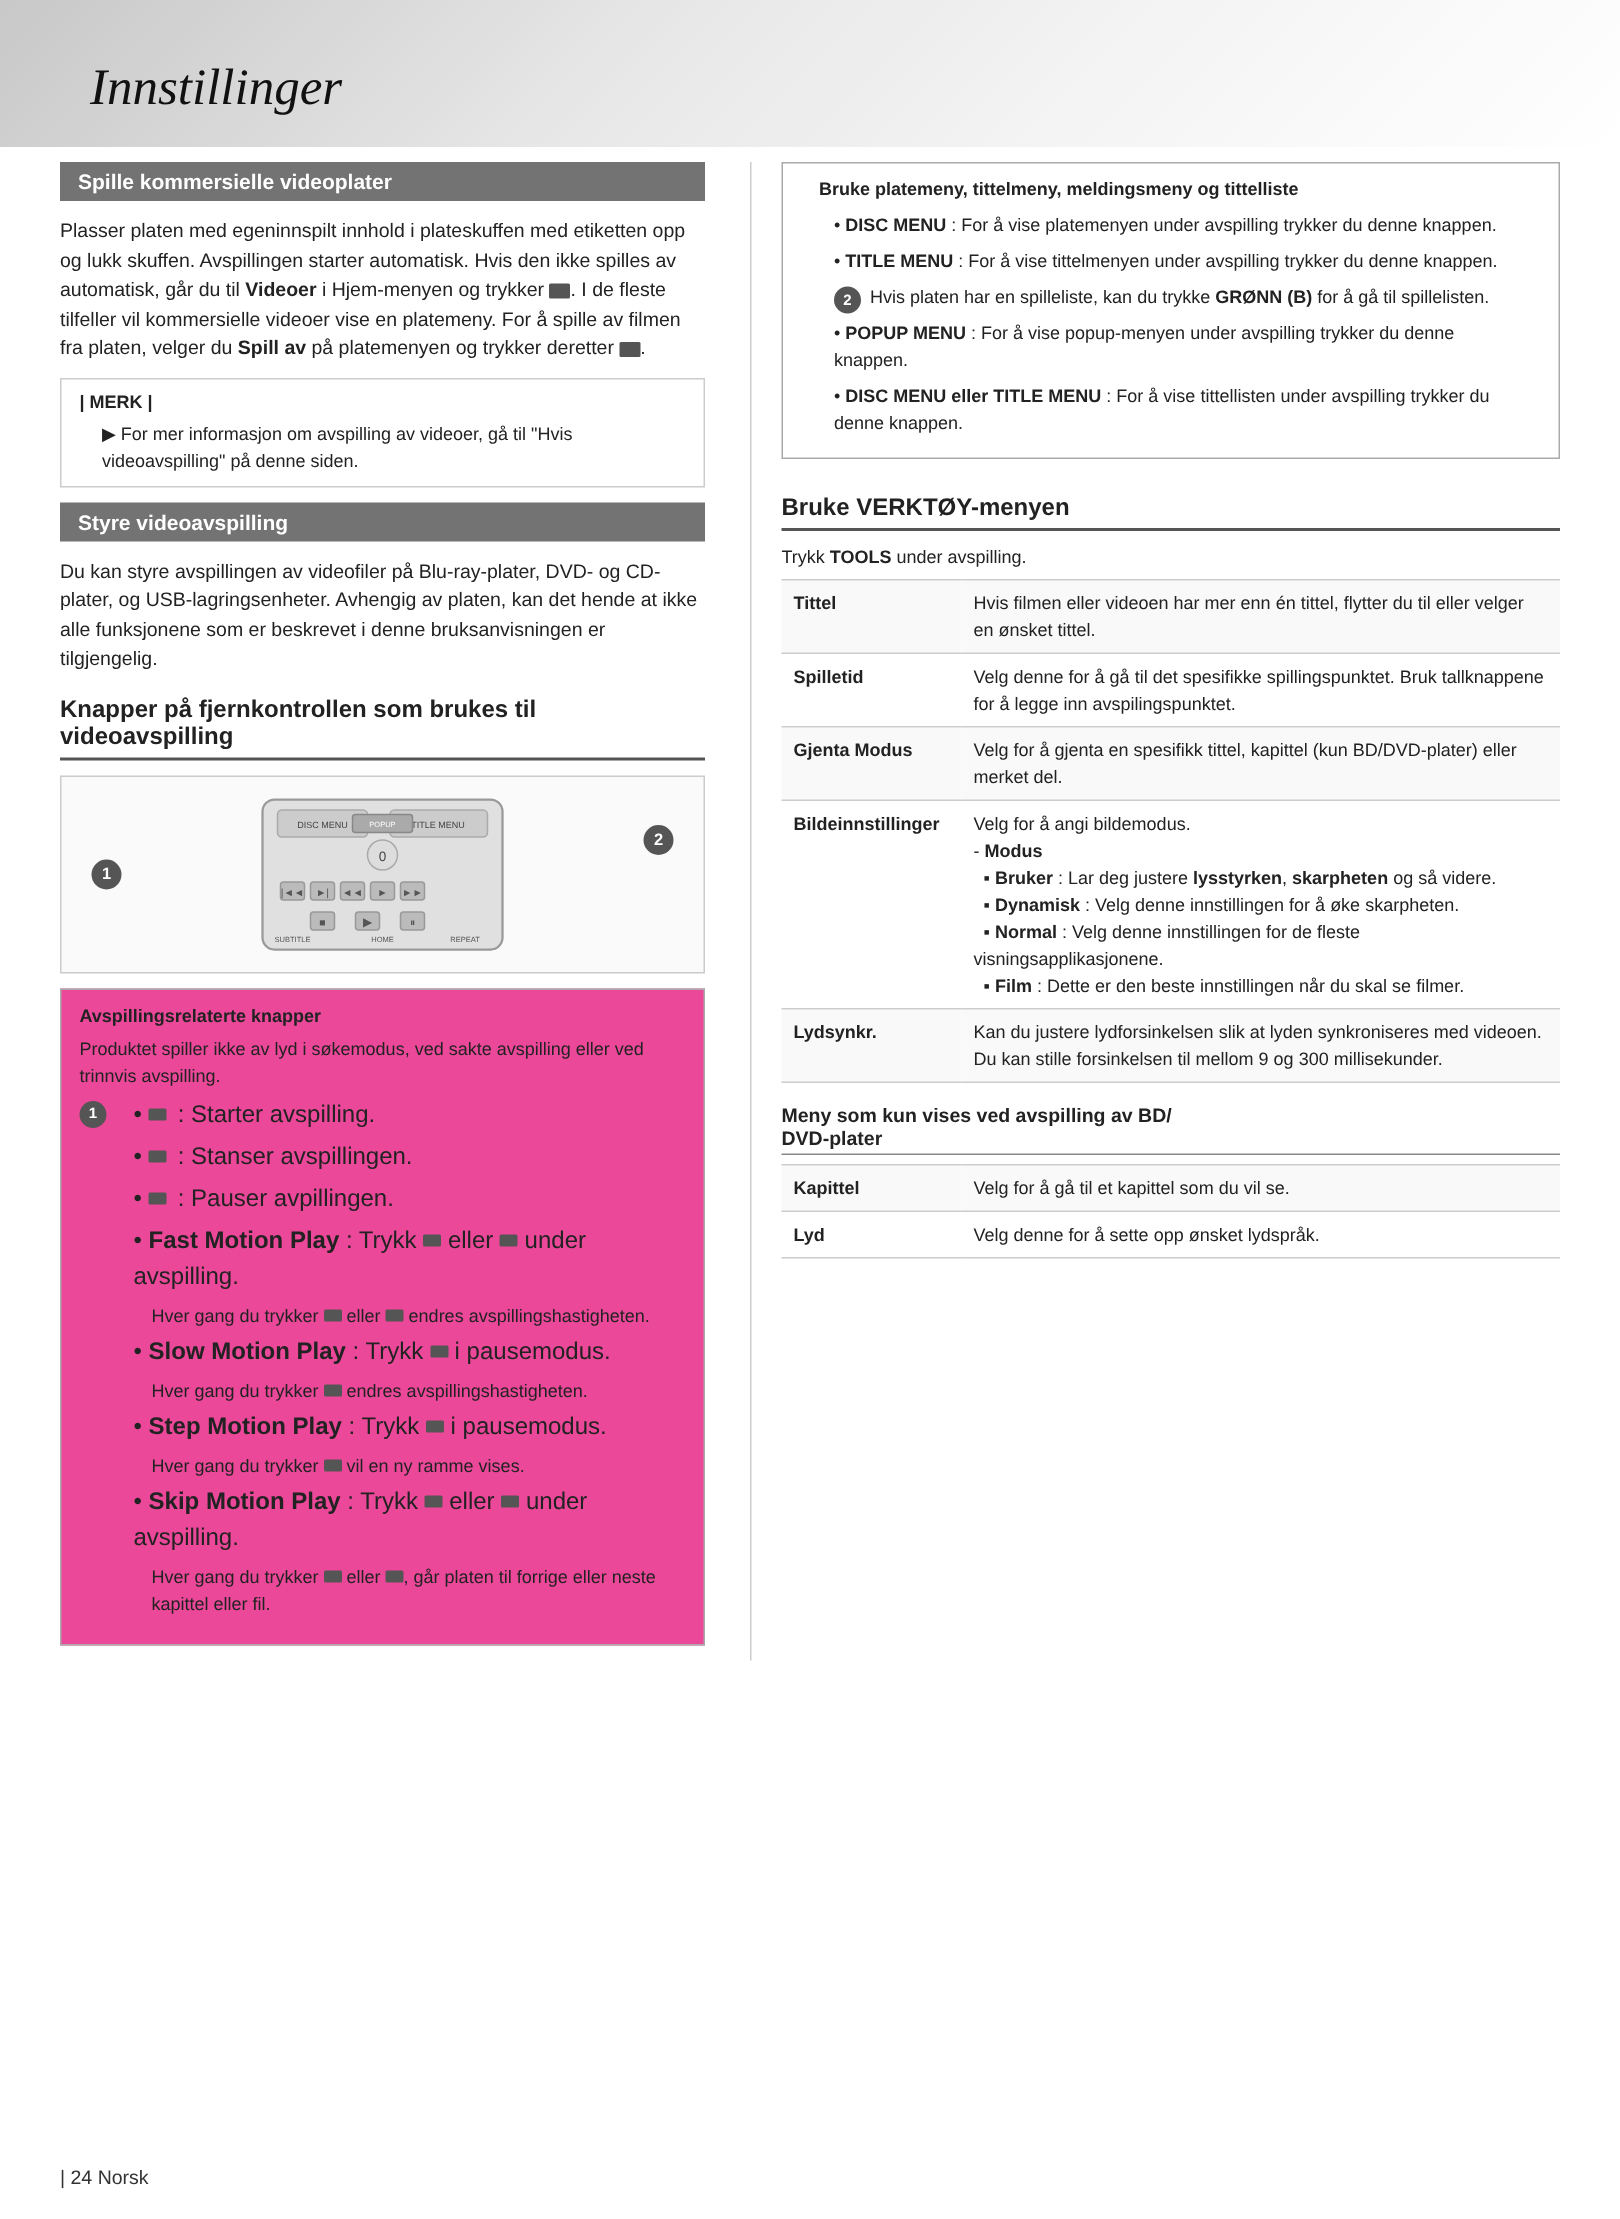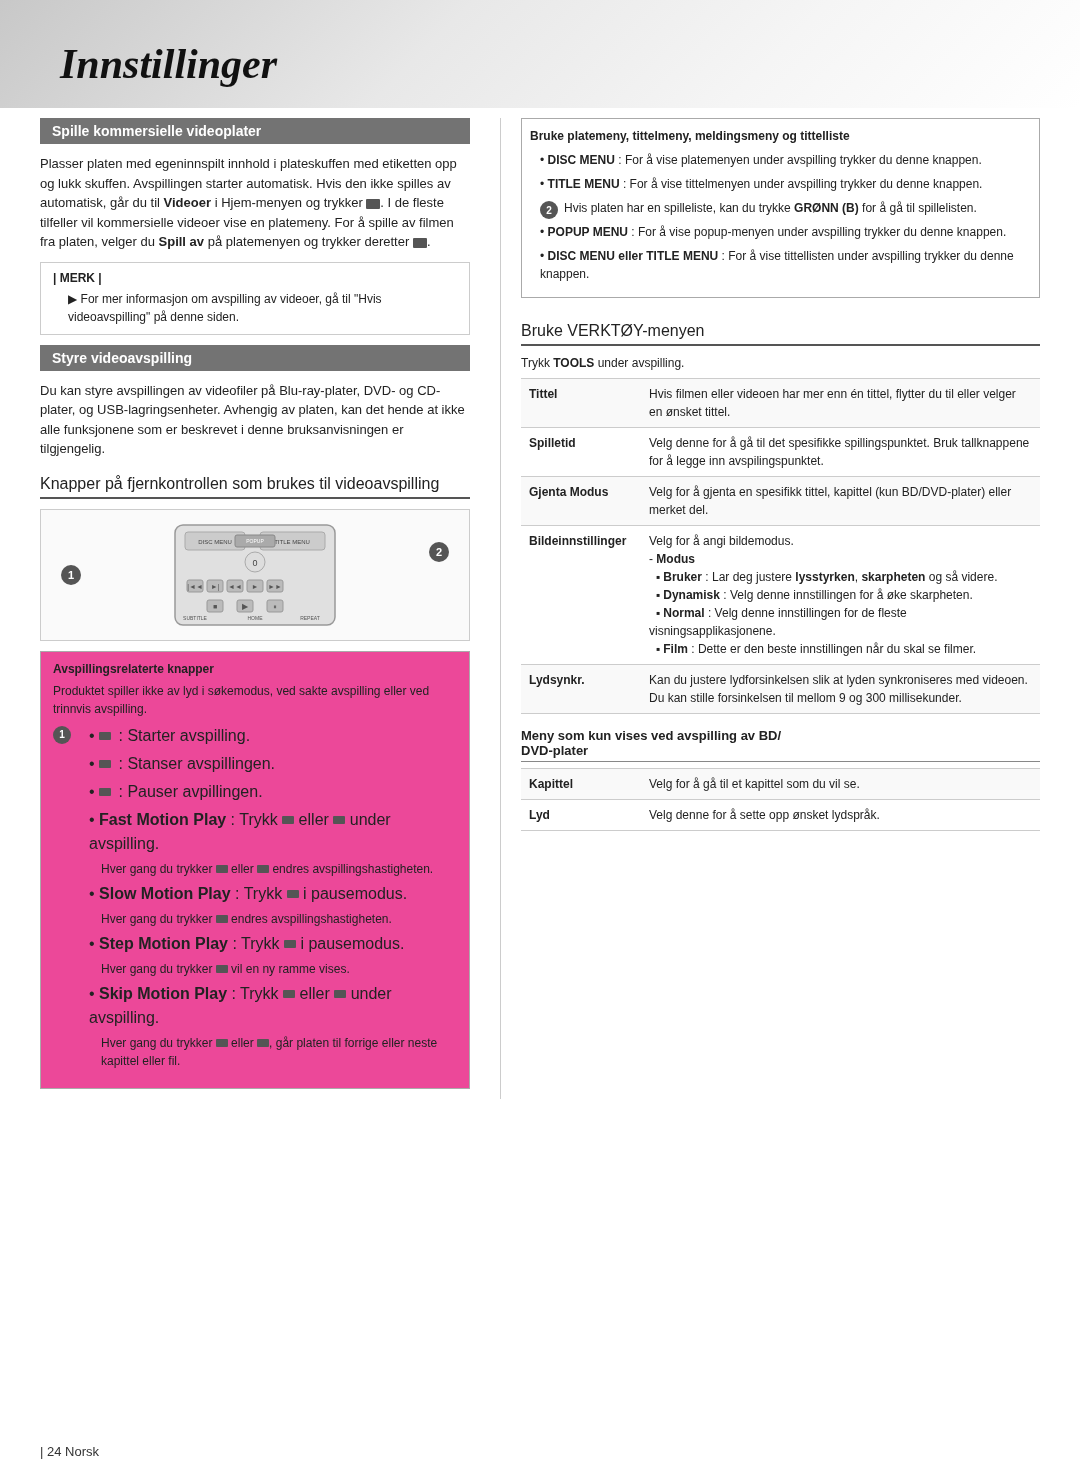--- a/index.html
+++ b/index.html
@@ -13,23 +13,23 @@
       position: relative;
     }
 
     
     .page-header {
       background: linear-gradient(135deg, #c8c8c8 0%, #e8e8e8 40%, #f5f5f5 70%, #fff 100%);
       padding: 40px 60px 20px 60px;
       margin-bottom: 10px;
     }
     .page-title {
-      font-size: 42px;
+      font-size: 34px;
       font-style: italic;
-      font-weight: bold;
+      font-weight: normal;
       color: #111;
       font-family: Georgia, serif;
     }
 
     .content-wrapper {
       display: flex;
       gap: 0;
       padding: 0 40px;
     }
 
@@ -49,21 +49,21 @@
       background: #737373;
       color: #fff;
       padding: 5px 12px;
       font-size: 14px;
       font-weight: bold;
       margin-bottom: 10px;
     }
 
     .section-title {
       font-size: 16px;
-      font-weight: normal;
+      font-weight: bold;
       border-bottom: 2px solid #555;
       padding-bottom: 4px;
       margin-bottom: 8px;
       margin-top: 16px;
     }
 
     p { margin-bottom: 8px; line-height: 1.5; font-size: 13px; }
     .bold { font-weight: bold; }
 
     .merk-box {
@@ -131,21 +131,21 @@
     .sub-text {
       padding-left: 24px;
       margin-bottom: 4px;
       line-height: 1.5;
       font-size: 12px;
     }
 
     
     .right-header-box {
       border: 1px solid #aaa;
-      padding: 8px 8px;
+      padding: 8px 24px;
       margin-bottom: 24px;
       font-size: 12px;
       line-height: 1.5;
     }
 
     .bullet-right {
       padding-left: 10px;
       margin-bottom: 6px;
       line-height: 1.5;
       font-size: 12px;

